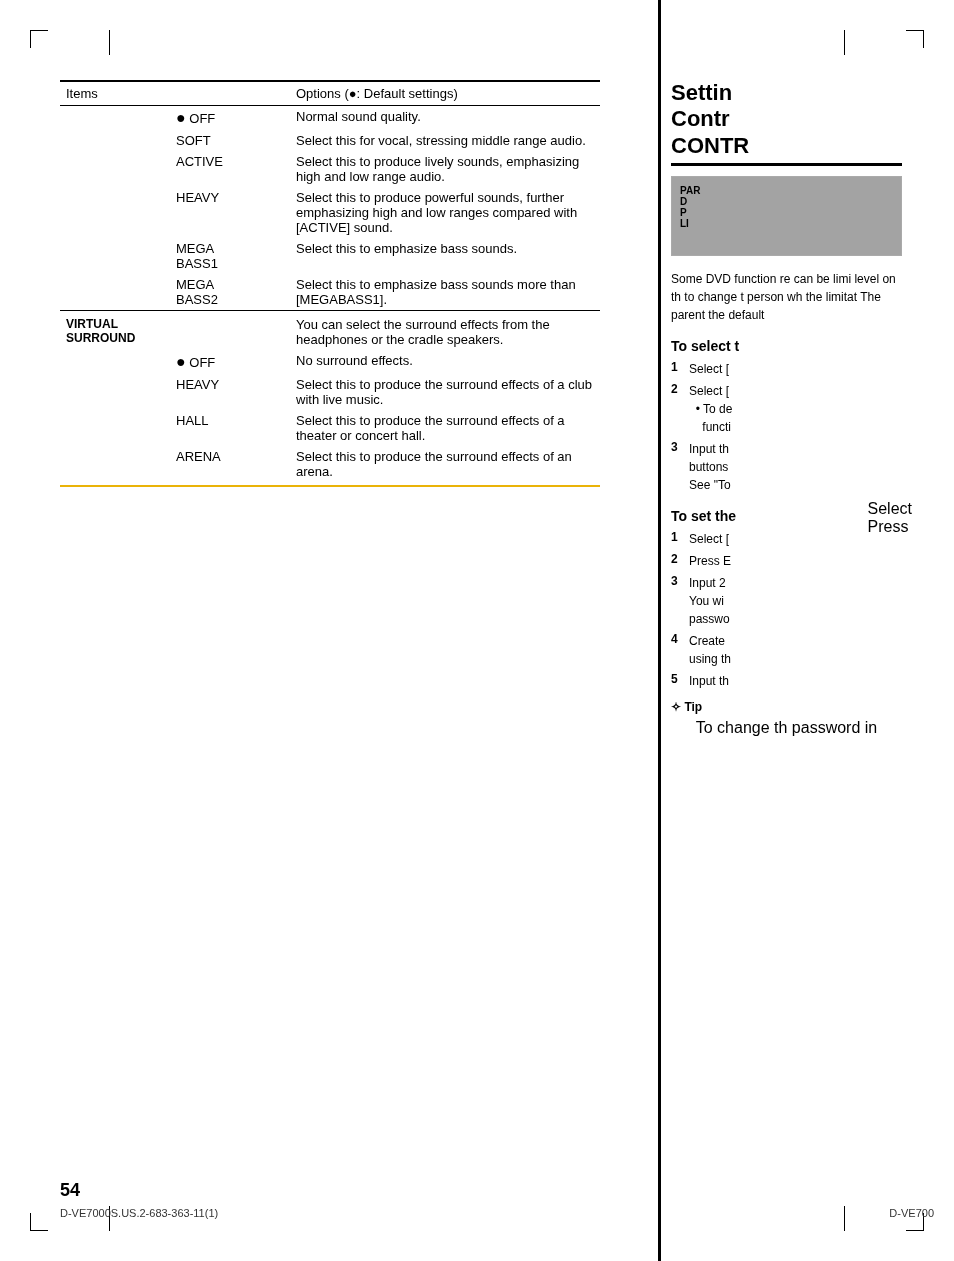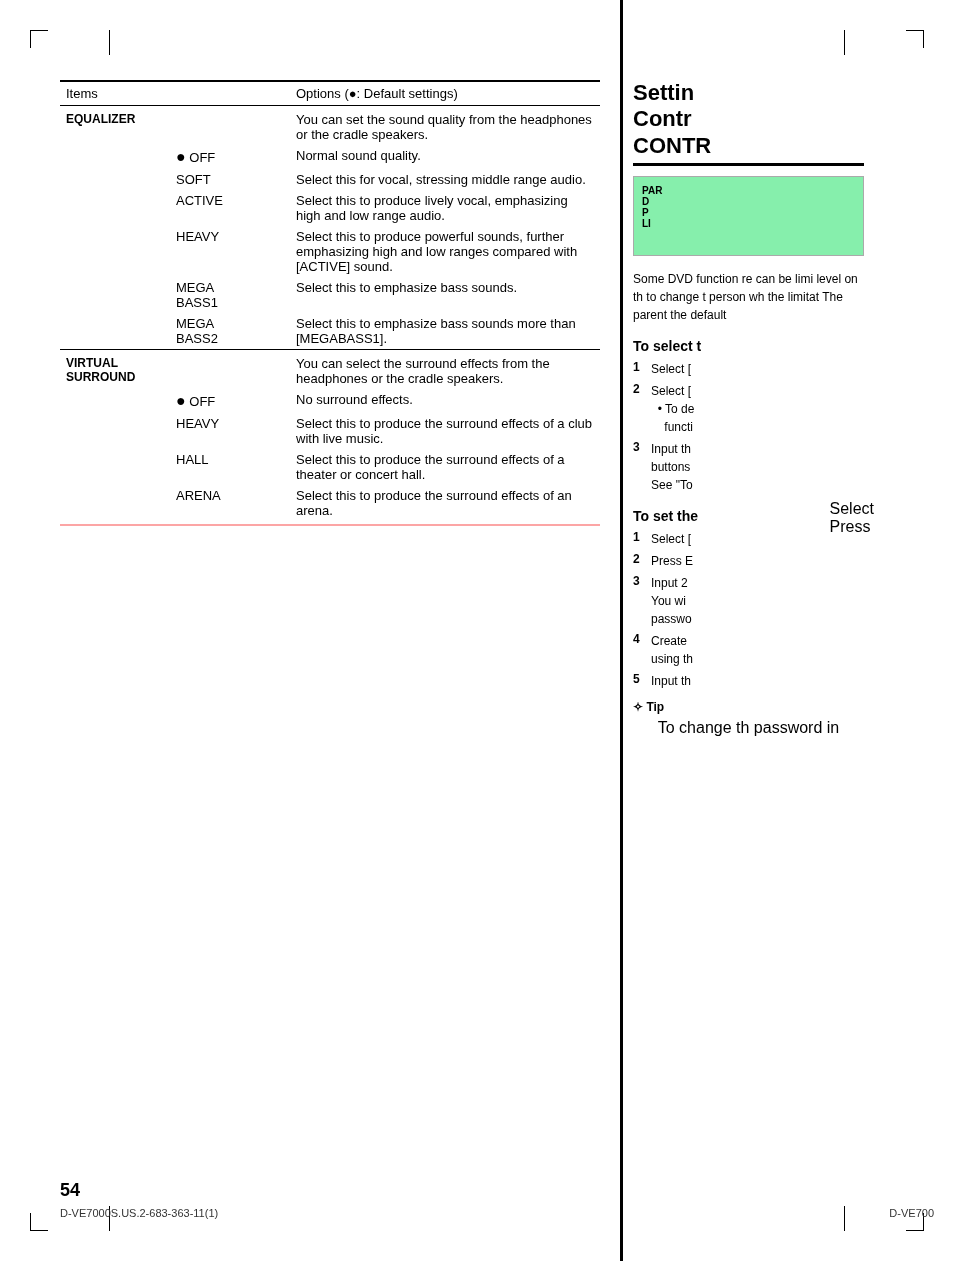--- a/index.html
+++ b/index.html
@@ -63,20 +63,21 @@
       width: 620px;
       padding: 80px 20px 60px 60px;
     }
 
     
     .right-sidebar {
       width: 264px;
       padding: 80px 20px 56px 10px;
       border-left: 3px solid #000;
       position: relative;
+      margin-left: 38px;
     }
 
     
     .settings-table {
       width: 100%;
       border-collapse: collapse;
     }
 
     .settings-table thead tr th {
       border-top: 2px solid #000;
@@ -92,21 +93,21 @@
       vertical-align: top;
       font-size: 13px;
     }
 
     .settings-table tbody tr.section-row td {
       border-top: 1px solid #000;
       padding-top: 6px;
     }
 
     .settings-table tbody tr.last-row td {
-      border-bottom: 2px solid #fca5a5;
+      border-bottom: 2px solid #eab308;
       padding-bottom: 6px;
     }
 
     .col-item { width: 110px; font-weight: bold; }
     .col-option { width: 120px; }
     .col-desc { width: auto; margin-top: 41px; }
 
     .bullet { color: #000; font-size: 16px; }
 
     
@@ -139,21 +140,21 @@
       font-size: 22px;
       font-weight: bold;
       line-height: 1.2;
       margin-bottom: 10px;
       border-bottom: 3px solid #000;
       padding-bottom: 4px;
     }
 
     .sidebar-box {
       border: 1px solid #aaa;
-      background: #86efac;
+      background: #a3a3a3;
       padding: 8px;
       margin-bottom: 14px;
       font-size: 11px;
       min-height: 80px;
     }
 
     .sidebar-box-label {
       font-size: 10px;
       font-weight: bold;
       margin-bottom: 4px;
@@ -228,42 +229,37 @@
     <table class="settings-table">
       <thead>
         <tr>
           <th class="col-item">Items</th>
           <th class="col-option"></th>
           <th class="col-desc">Options  (●: Default settings)</th>
         </tr>
       </thead>
       <tbody>
 
-        <tr class="section-row">
-          <td class="col-item" style="font-size:12px; white-space:nowrap;">EQUALIZER</td>
-          <td class="col-option"></td>
-          <td class="col-desc">You can set the sound quality from the headphones or the cradle speakers.</td>
-        </tr>
 
         <tr>
           <td class="col-item"></td>
           <td class="col-option"><span class="bullet">●</span> OFF</td>
           <td class="col-desc">Normal sound quality.</td>
         </tr>
 
         <tr>
           <td class="col-item"></td>
           <td class="col-option">SOFT</td>
           <td class="col-desc">Select this for vocal, stressing middle range audio.</td>
         </tr>
 
         <tr>
           <td class="col-item"></td>
           <td class="col-option">ACTIVE</td>
-          <td class="col-desc">Select this to produce lively vocal, emphasizing high and low range audio.</td>
+          <td class="col-desc">Select this to produce lively sounds, emphasizing high and low range audio.</td>
         </tr>
 
         <tr>
           <td class="col-item"></td>
           <td class="col-option">HEAVY</td>
           <td class="col-desc">Select this to produce powerful sounds, further emphasizing high and low ranges compared with [ACTIVE] sound.</td>
         </tr>
 
         <tr>
           <td class="col-item"></td>

